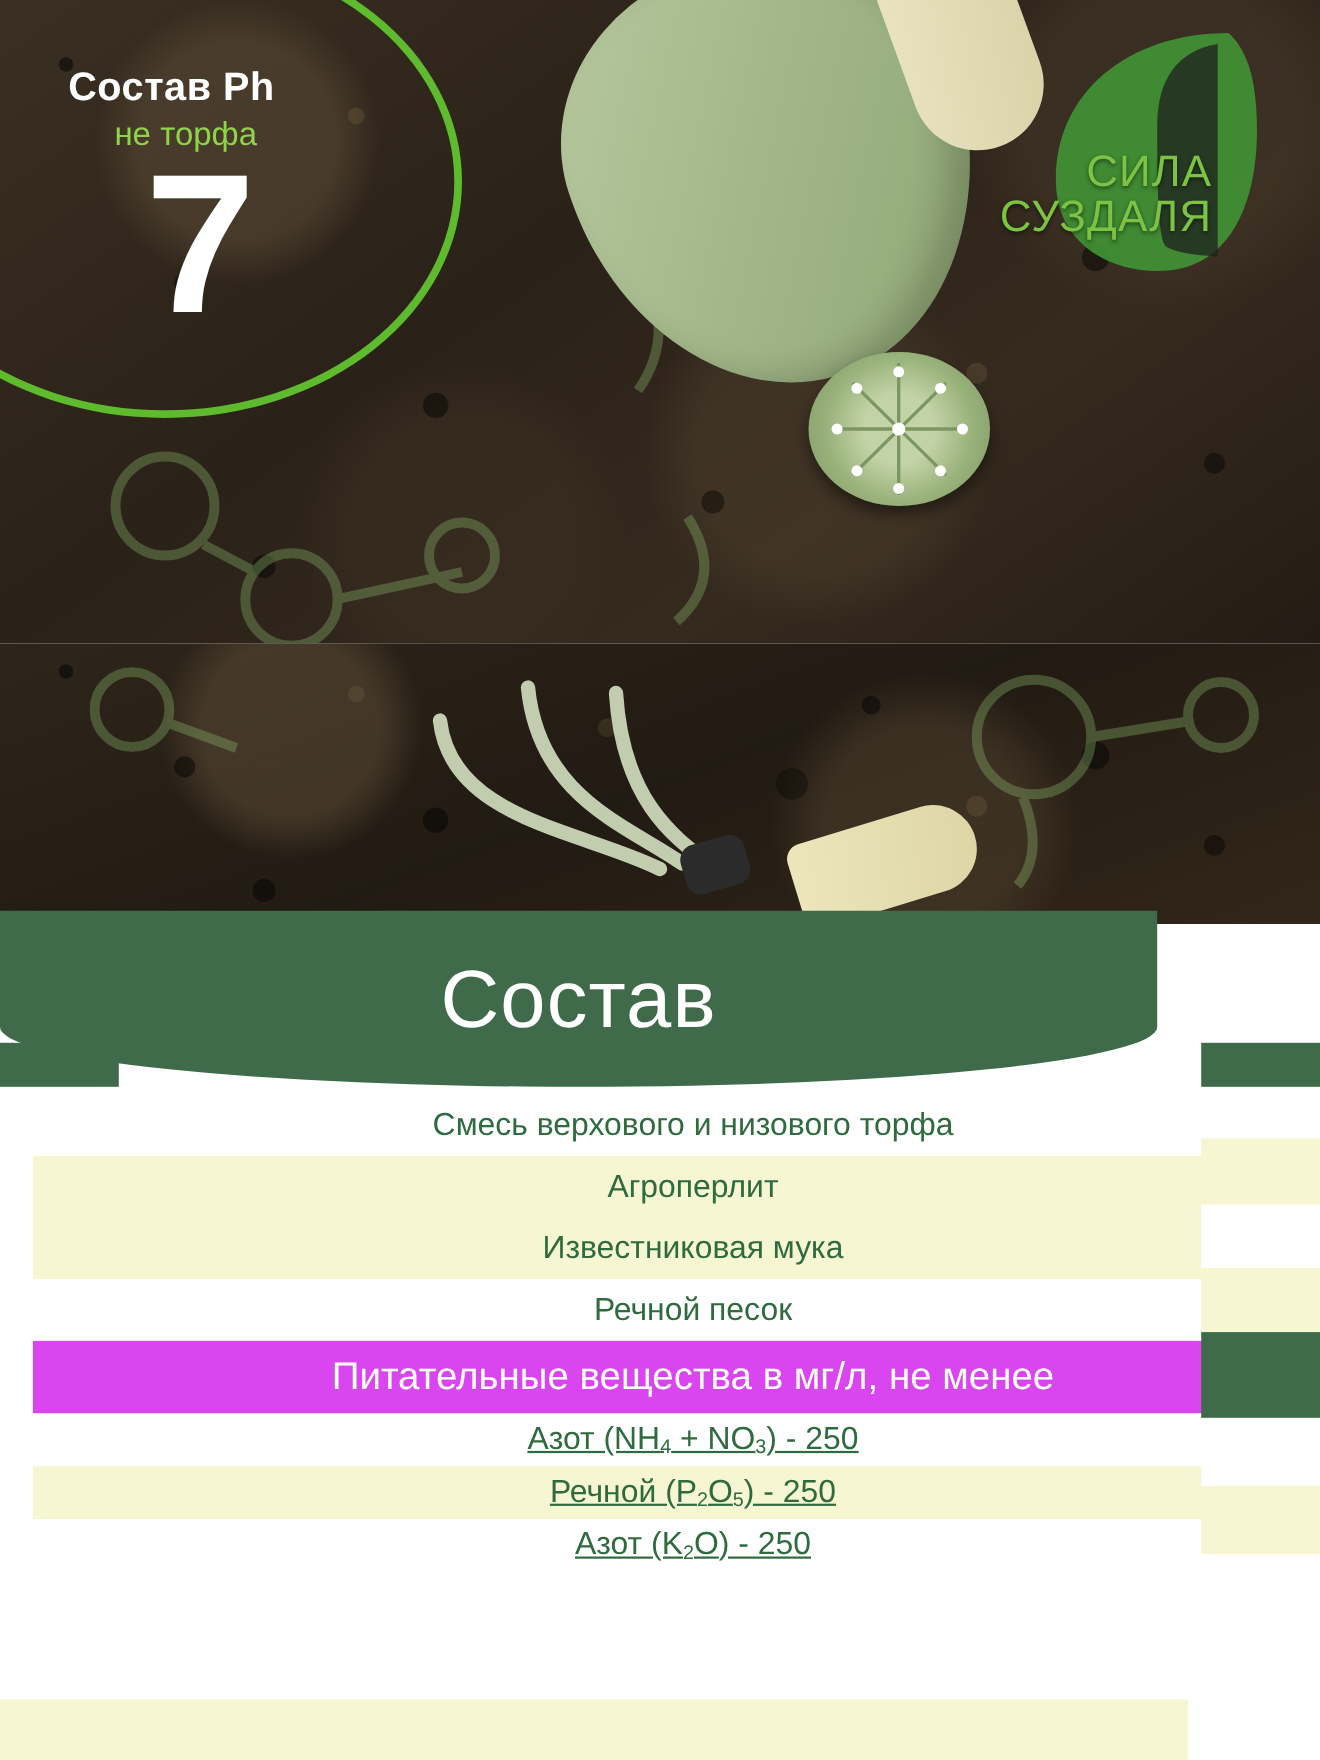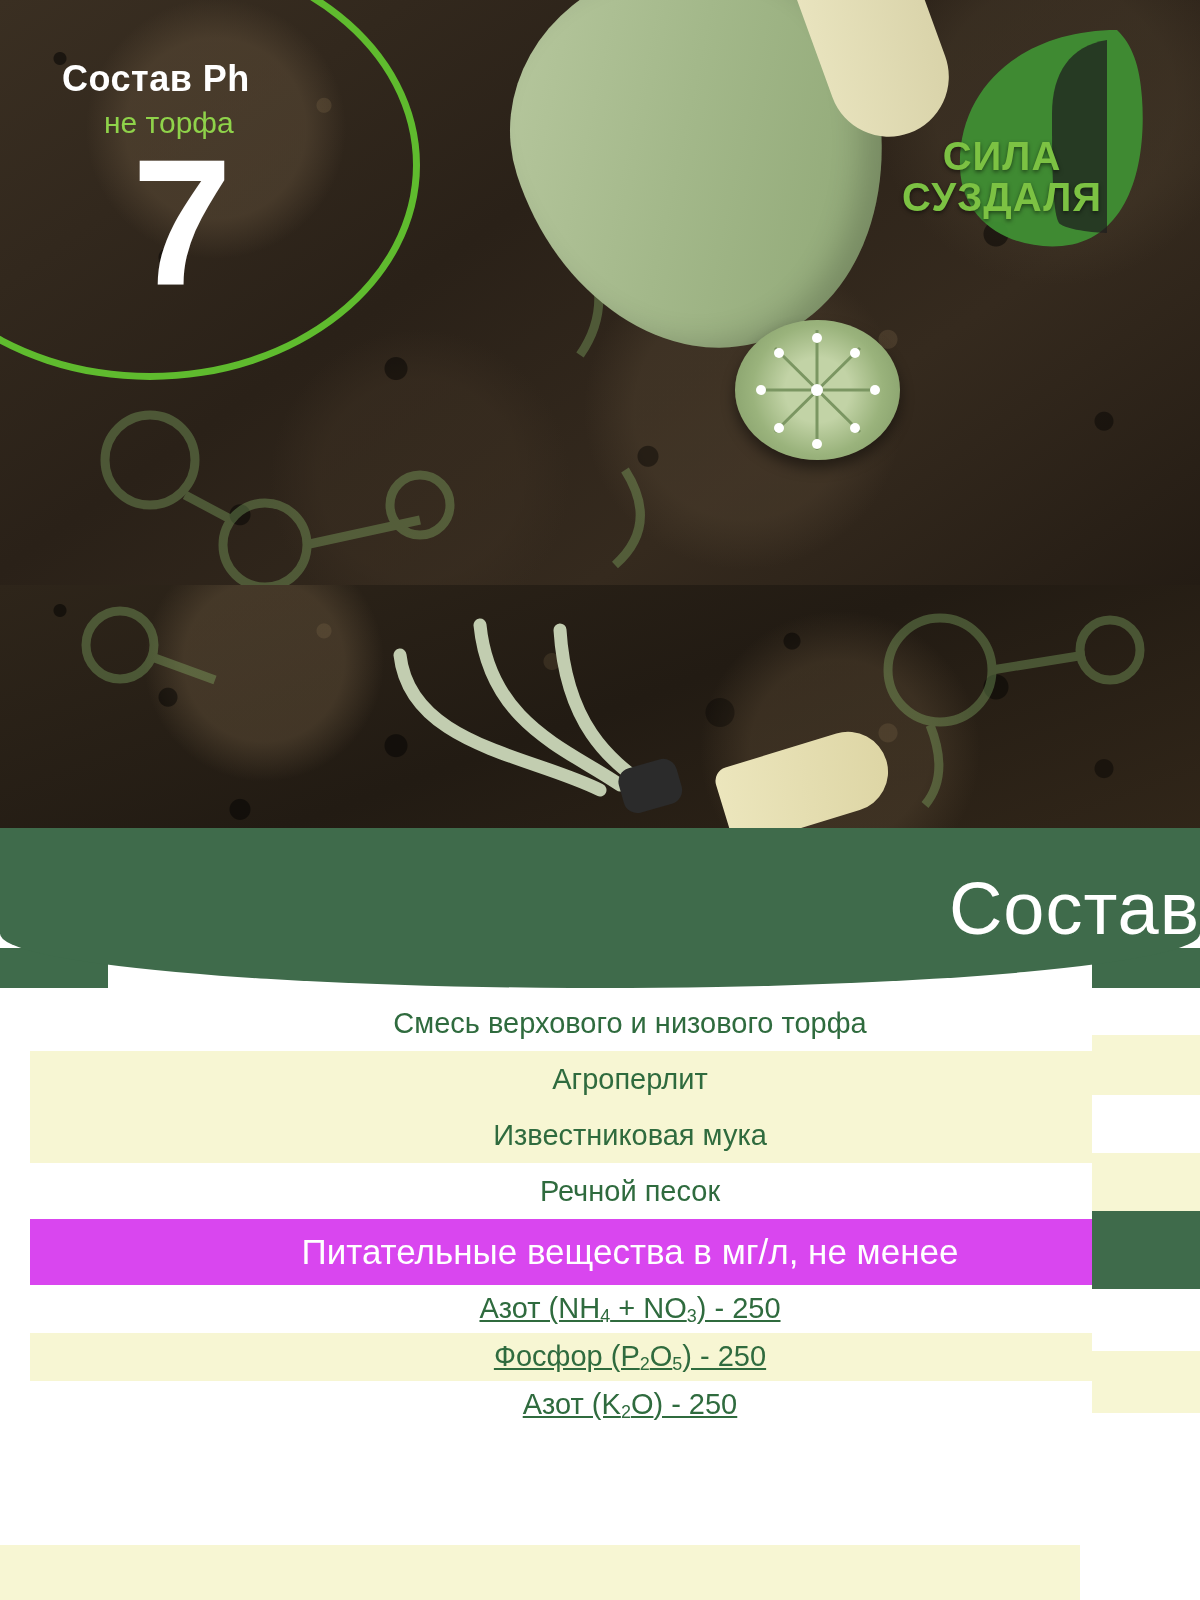--- a/index.html
+++ b/index.html
@@ -162,27 +162,27 @@
     background: linear-gradient(100deg, #ece6bd, #ddd5a4);
     border-radius: 14px 40px 40px 14px;
     transform: rotate(-17deg);
   }
 
   
   .banner {
     position: absolute;
     left: 0;
     top: 828px;
-    width: 1200px;
+    width: 1052px;
     height: 160px;
     background: #3f6b4b;
     border-radius: 0 0 50% 50% / 0 0 34% 34%;
     display: flex;
     align-items: center;
-    justify-content: flex-end;
+    justify-content: center;
   }
   .banner-title {
     font-size: 74px;
     color: #ffffff;
     letter-spacing: 1px;
   }
   .banner-wing {
     position: absolute;
     top: 948px;
     width: 108px;
@@ -260,24 +260,24 @@
     top: 18px;
     width: 250px;
     height: 240px;
   }
   .logo-text {
     position: absolute;
     left: 0;
     top: 118px;
     width: 200px;
     color: #7cc243;
-    font-weight: bold;
+    font-weight: normal;
     font-size: 40px;
     line-height: 1.02;
-    text-align: center;
+    text-align: right;
     letter-spacing: 1px;
     text-shadow: 0 2px 4px rgba(0,0,0,0.5);
   }
 </style>
 </head>
 <body>
 
 <div class="page">
 
   <div class="photo-top">
@@ -392,21 +392,21 @@
 
     <div class="row header">
       <span>Питательные вещества в мг/л, не менее</span>
     </div>
 
     <div class="row white tall">
       <span><span>Азот (NH</span><sub>4</sub><span> + NO</span><sub>3</sub><span>) - 250</span></span>
     </div>
 
     <div class="row cream tall">
-      <span><span>Фосфор (P</span><sub>2</sub><span>O</span><sub>5</sub><span>) - 250</span></span>
+      <span><span>Речной (P</span><sub>2</sub><span>O</span><sub>5</sub><span>) - 250</span></span>
     </div>
 
     <div class="row white tall">
       <span><span>Азот (K</span><sub>2</sub><span>O</span><span>) - 250</span></span>
     </div>
   </div>
 
   <div class="edge edge-cream" style="top:1035px;height:60px;"></div>
   <div class="edge edge-white" style="top:1095px;height:58px;"></div>
   <div class="edge edge-cream" style="top:1153px;height:58px;"></div>

